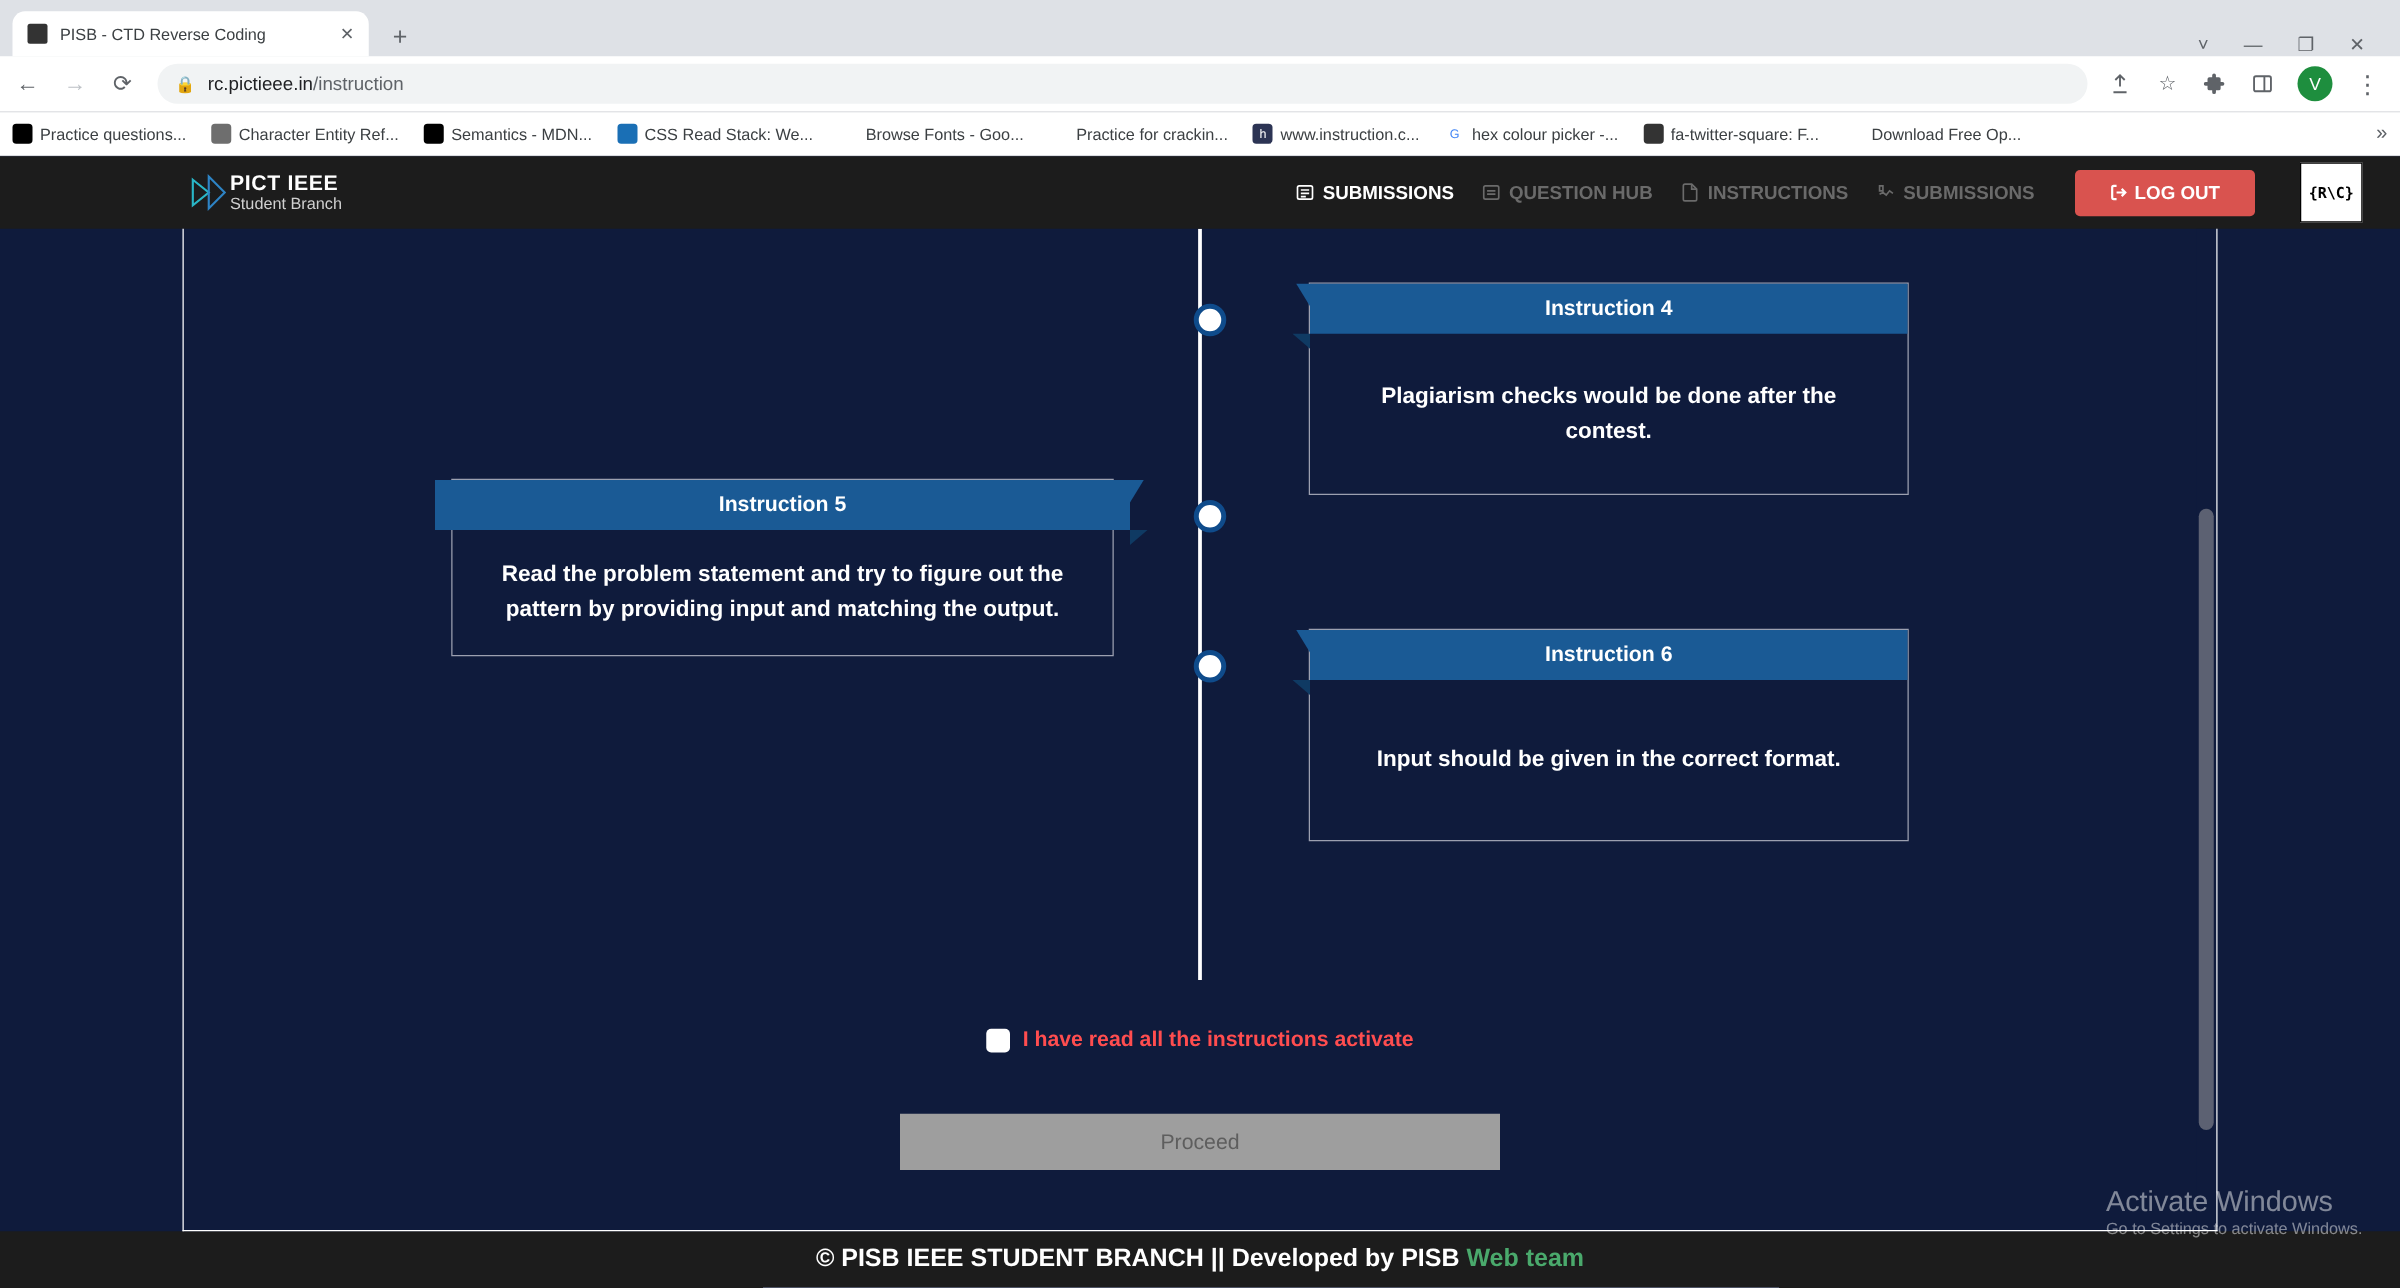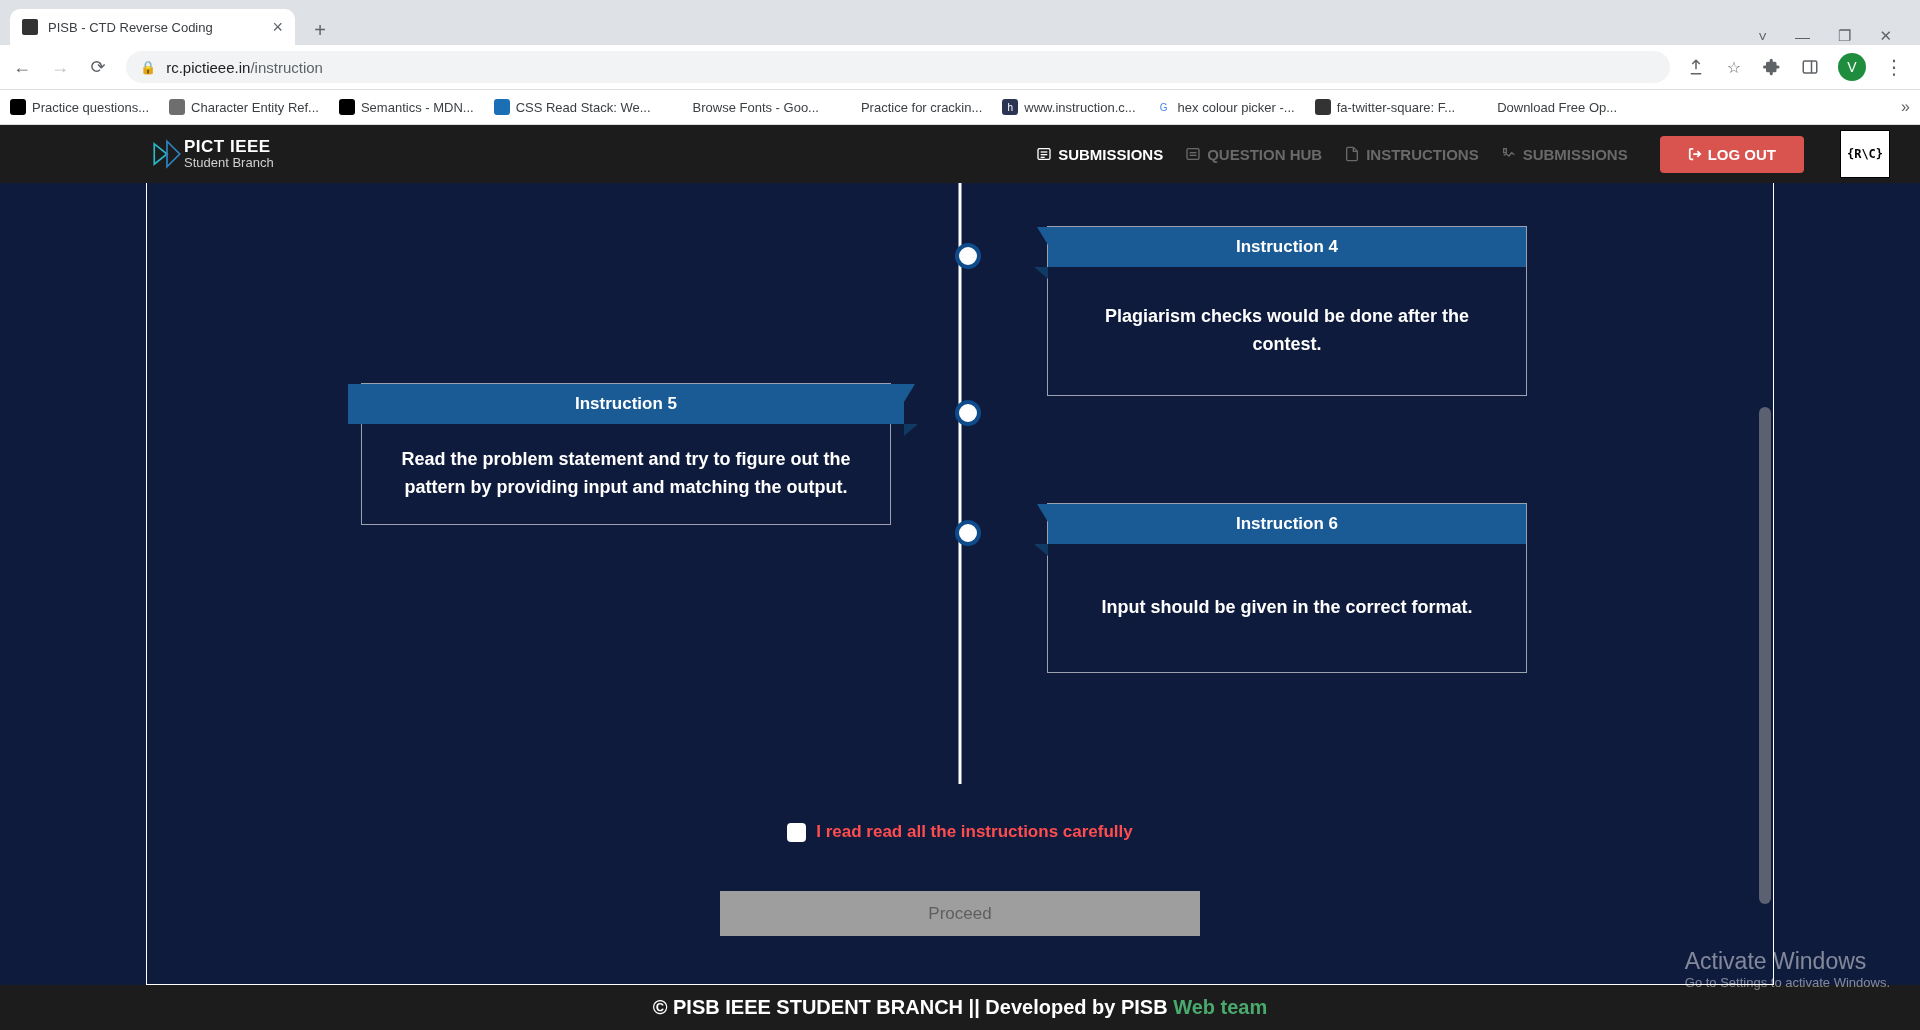--- a/index.html
+++ b/index.html
@@ -259,21 +259,21 @@
         <div class="ti-dot dot-i6"></div>
         <div class="ti pos-i6">
           <div class="ti-card">
             <div class="ti-head hleft"><span>Instruction 6</span><span class="ribbon-left"></span></div>
             <div class="ti-body ti-body-tall">Input should be given in the correct format.</div>
           </div>
         </div>
 
         <div class="agree-row">
           <div class="agree-check"></div>
-          <div class="agree-text">I read read all the instructions carefully</div>
+          <div class="agree-text">I have read all the instructions activate</div>
         </div>
 
         <button class="proceed-btn">Proceed</button>
       </div>
       <div class="scrollbar-track">
         <div class="scrollbar-thumb"></div>
       </div>
     </div>
   </div>
 

